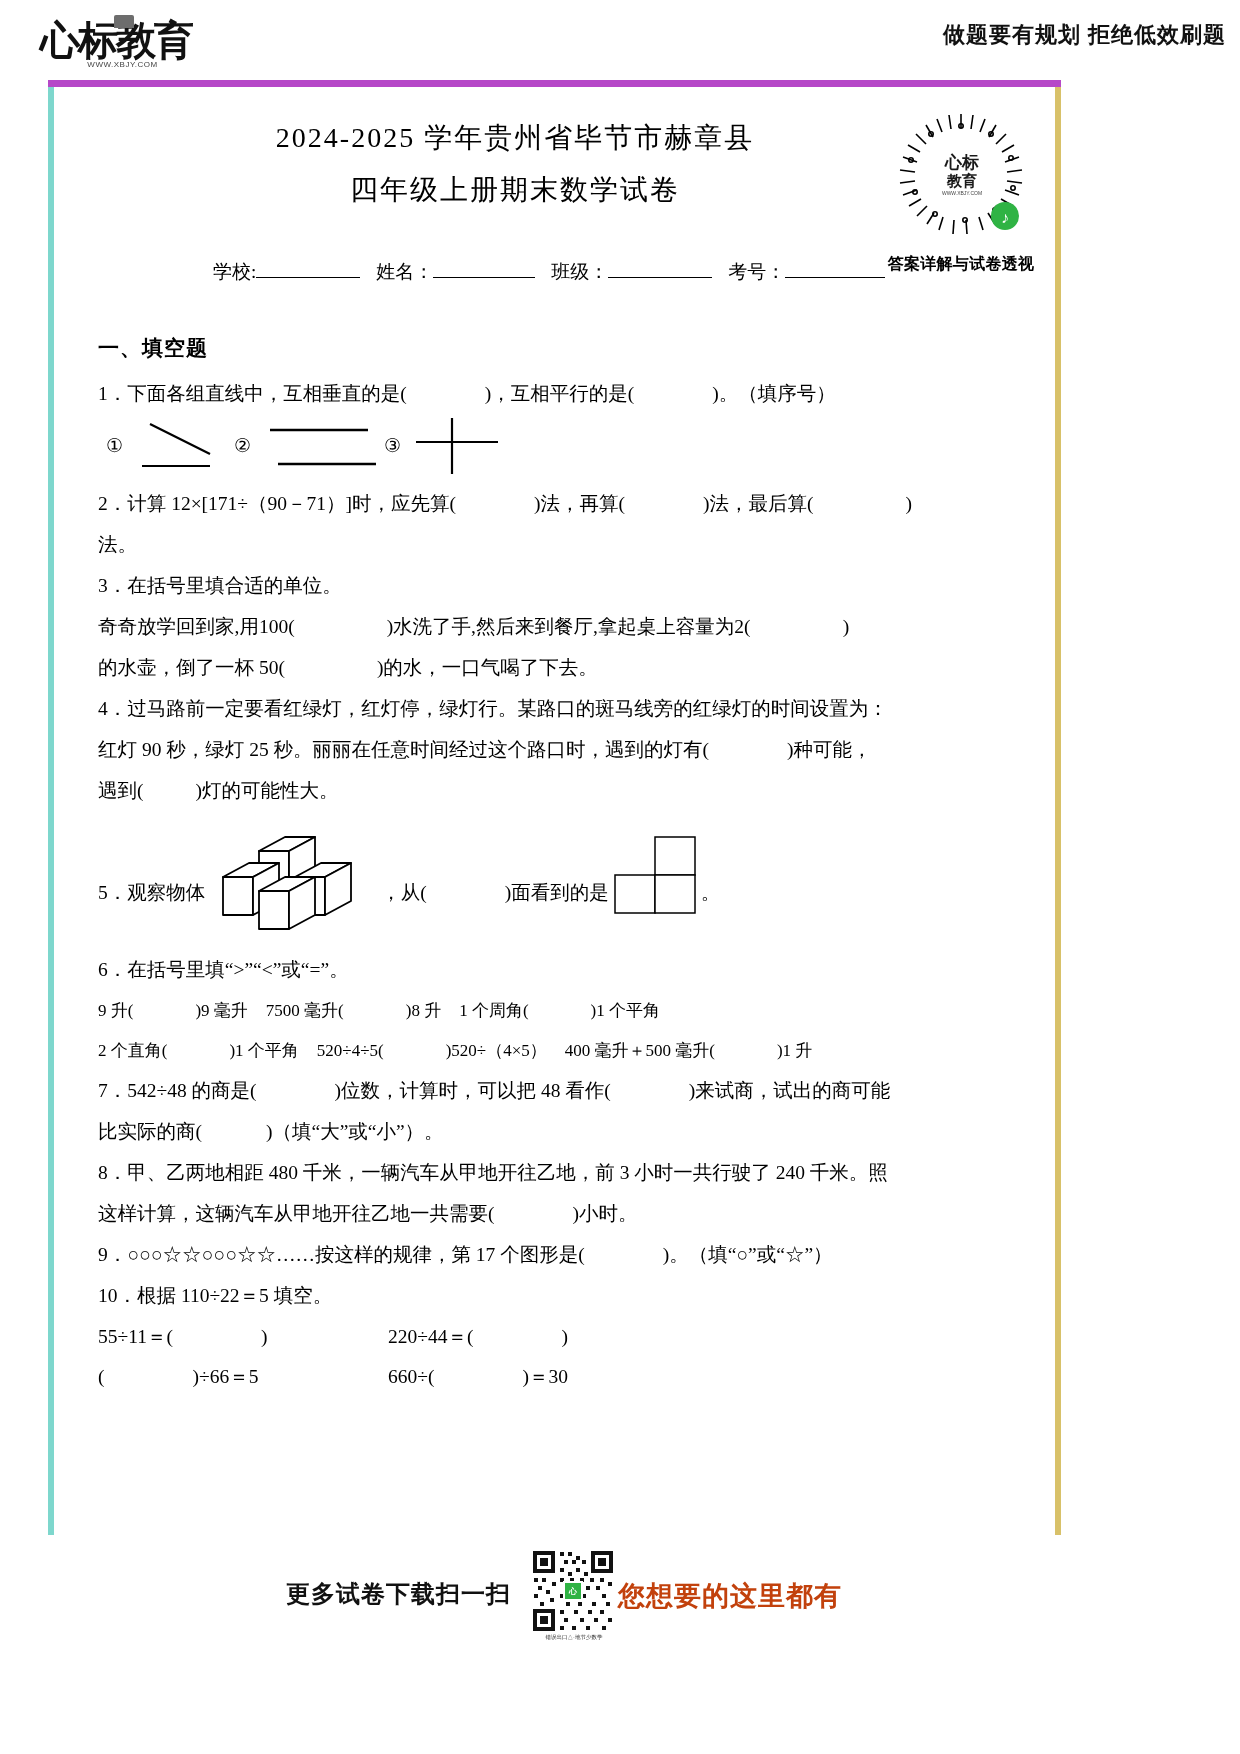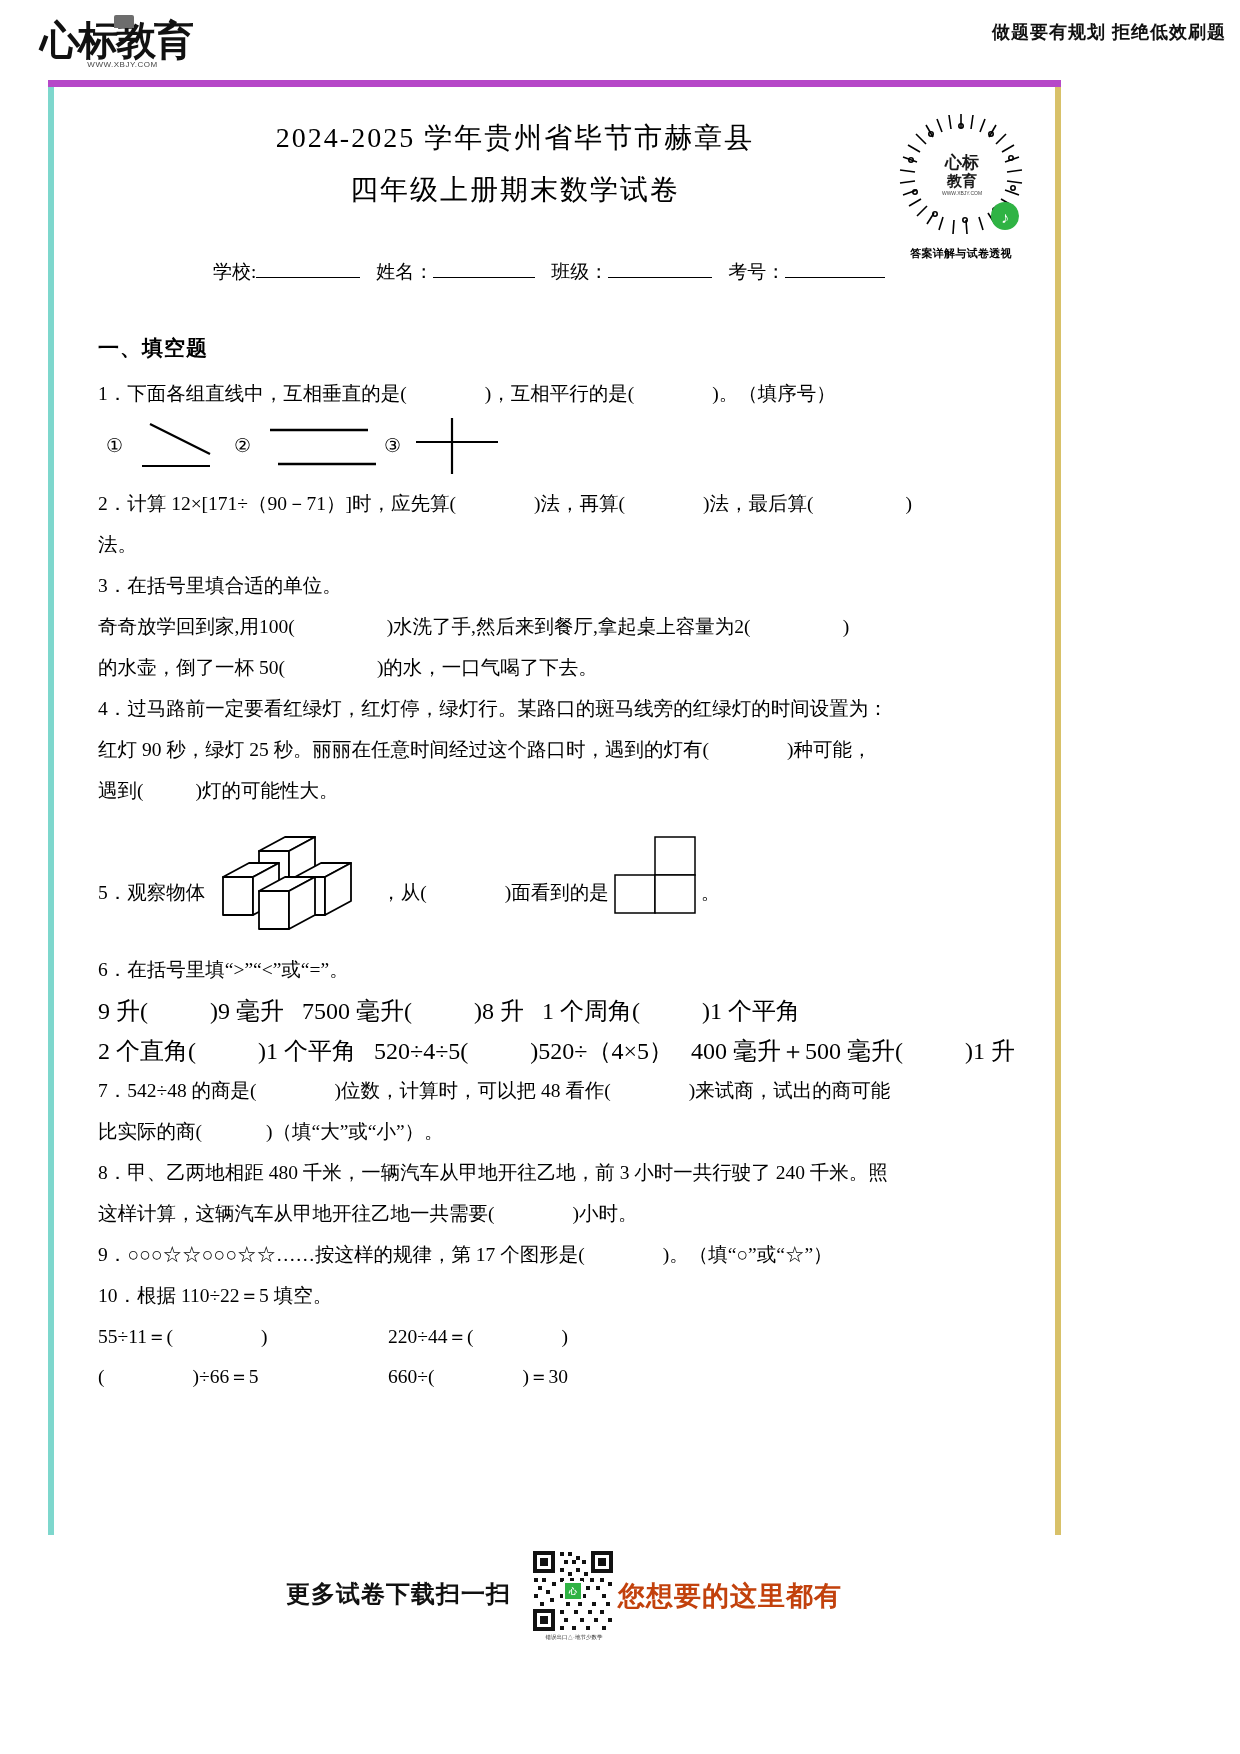--- a/index.html
+++ b/index.html
@@ -31,21 +31,21 @@
     text-align: center; margin-top: -2px;
   }
   .logo .logo-cap {
     position: absolute; left: 74px; top: -3px;
     width: 20px; height: 13px; background: #6d6d6d;
     border-radius: 2px 2px 0 0;
   }
   .tagline {
     position: absolute; right: 26px; top: 20px;
     font-family: "Liberation Sans", sans-serif;
-    font-size: 18px; font-weight: bold; color: #111;
+    font-size: 22px; font-weight: bold; color: #111;
     letter-spacing: 1px; white-space: nowrap;
   }
 
   
   .frame-top {
     position: absolute; left: 48px; top: 80px; width: 1013px; height: 7px;
     background: #b648c8;
   }
   .frame-left {
     position: absolute; left: 48px; top: 87px; width: 6px; height: 1448px;
@@ -64,22 +64,22 @@
     line-height: 52px; color: #000;
   }
 
   
   .qr-top { position: absolute; left: 886px; top: 110px; width: 150px; }
   .qr-burst {
     position: relative; width: 140px; height: 130px; margin: 0 auto;
   }
   .qr-caption {
     font-family: "Liberation Sans", sans-serif;
-    font-size: 11px; font-weight: bold; color: #000;
-    text-align: center; margin-top: 6px; letter-spacing: 0.3px;
+    font-size: 16px; font-weight: bold; color: #000;
+    text-align: center; margin-top: 14px; letter-spacing: 0.3px;
   }
 
   
   .inforow {
     position: absolute; left: 213px; top: 258px;
     font-size: 19px; line-height: 28px; white-space: nowrap;
   }
   .inforow .fld { display: inline-block; }
   .inforow .blank {
     display: inline-block; border-bottom: 1.6px solid #000;
@@ -113,21 +113,21 @@
   .fig1 .cnum {
     position: absolute; font-size: 19px; top: 16px;
   }
   .fig1 svg { position: absolute; top: 0; }
 
   
   .inline-fig { display: inline-block; vertical-align: -34px; margin: 0 2px; }
   .inline-flat { display: inline-block; vertical-align: -18px; margin: 0 1px; }
 
   
-  .row6 { font-size: 24px; line-height: 40px; white-space: nowrap; }
+  .row6 { font-size: 17px; line-height: 40px; white-space: nowrap; }
   .row6 .blk { display: inline-block; width: 62px; }
   .sp { display: inline-block; width: 18px; }
 
   
   .q10row { font-size: 19.5px; line-height: 40px; }
   .q10row .c1 { display: inline-block; width: 290px; }
   .q10row .blk { display: inline-block; width: 88px; }
 
   
   .footer {

